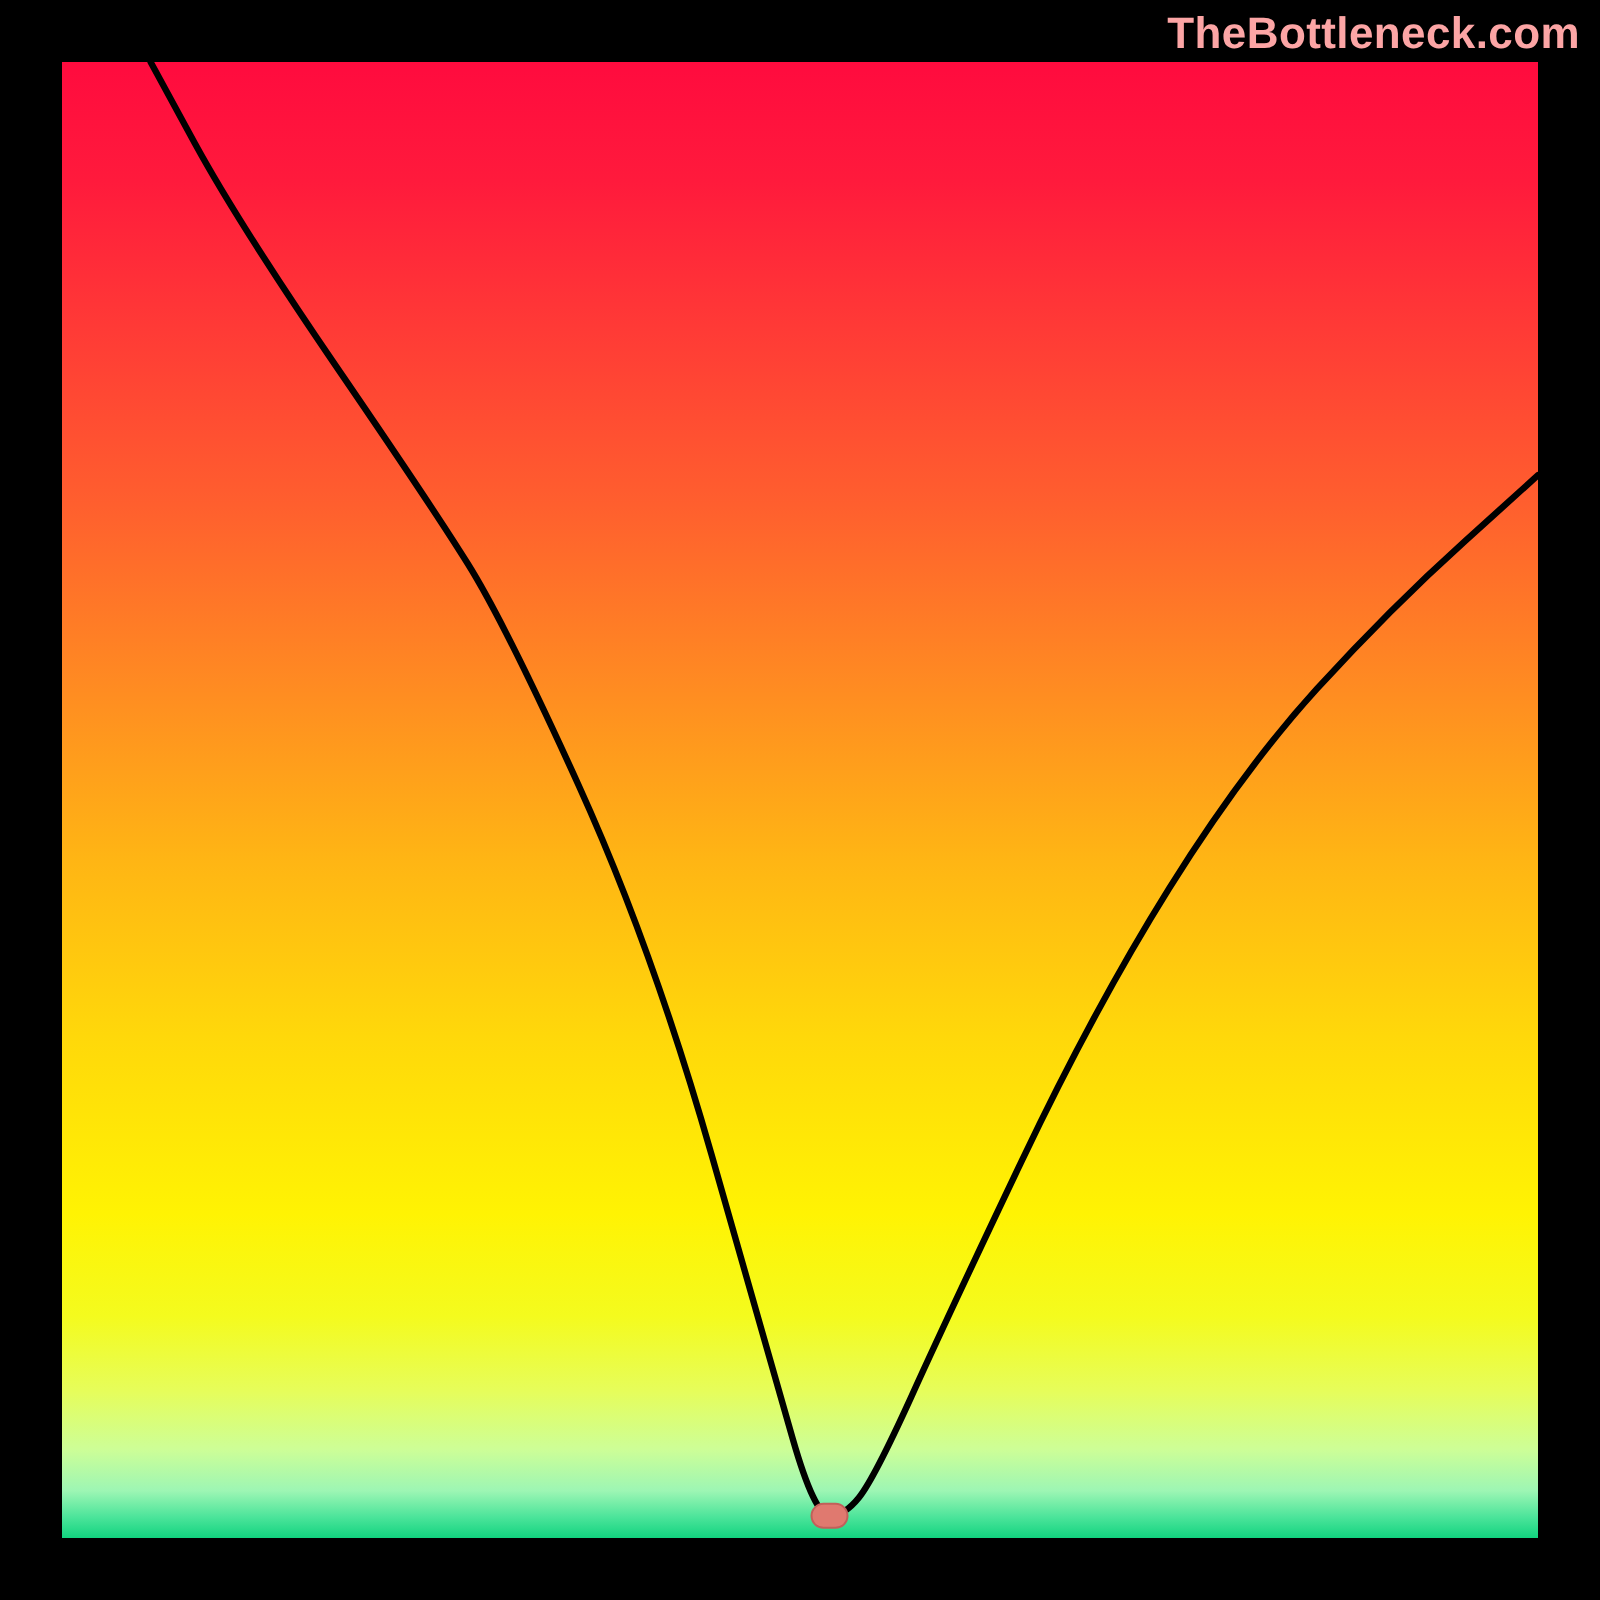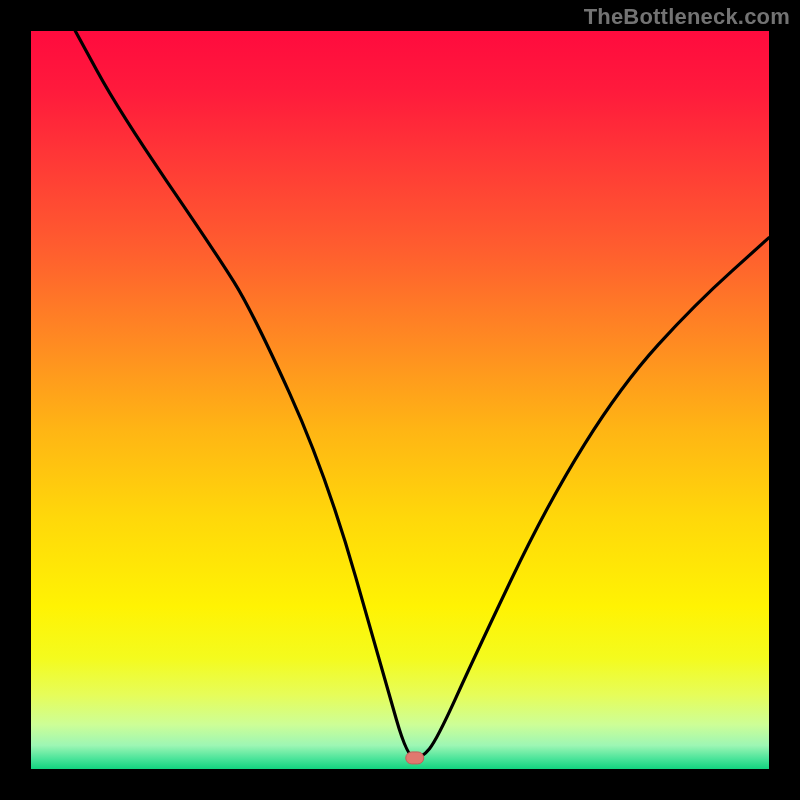--- a/index.html
+++ b/index.html
@@ -14,21 +14,21 @@
   .frame {
     position: relative;
     width: 800px;
     height: 800px;
     background: #000;
   }
   .watermark {
     position: absolute;
     top: 4px;
     right: 10px;
-    color: #737373;
+    color: #fca5a5;
     font-size: 22px;
     font-weight: 600;
     letter-spacing: 0.2px;
     z-index: 10;
   }
   svg {
     display: block;
   }
 </style>
 </head>

